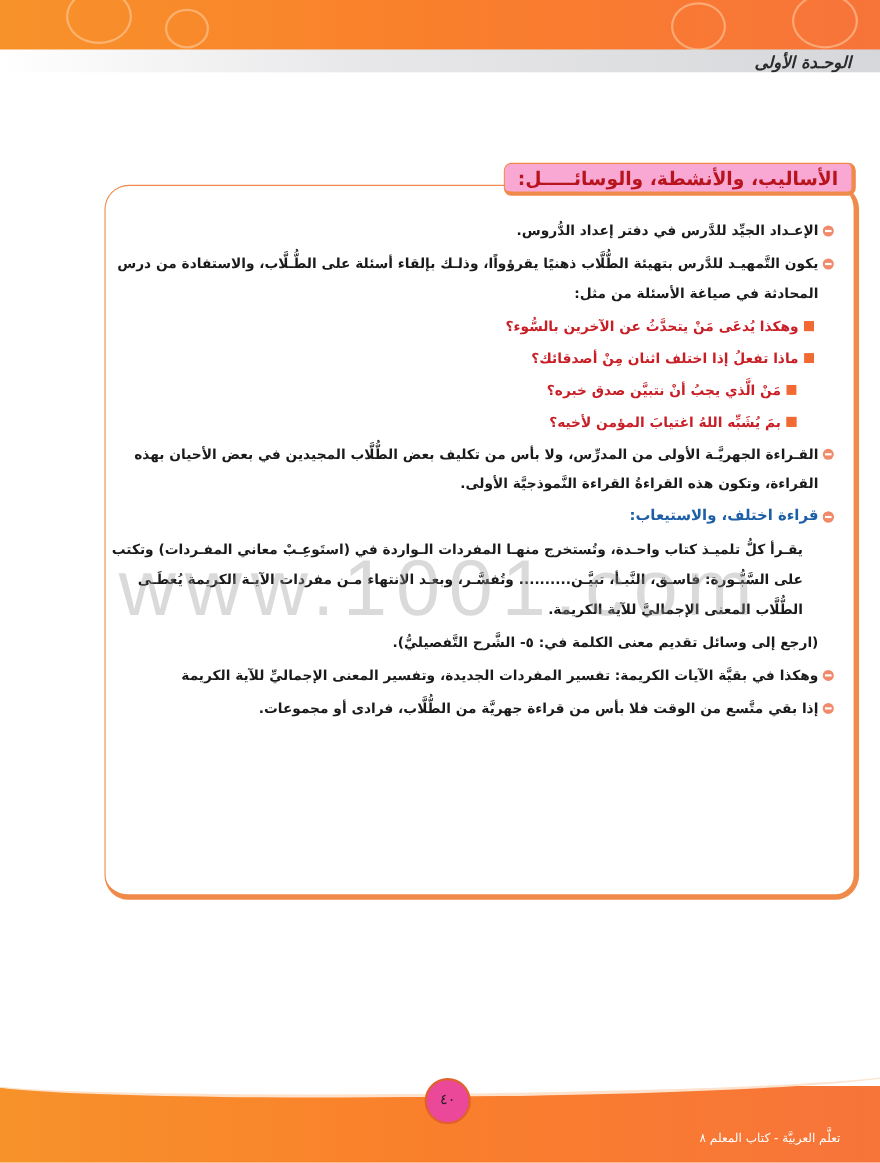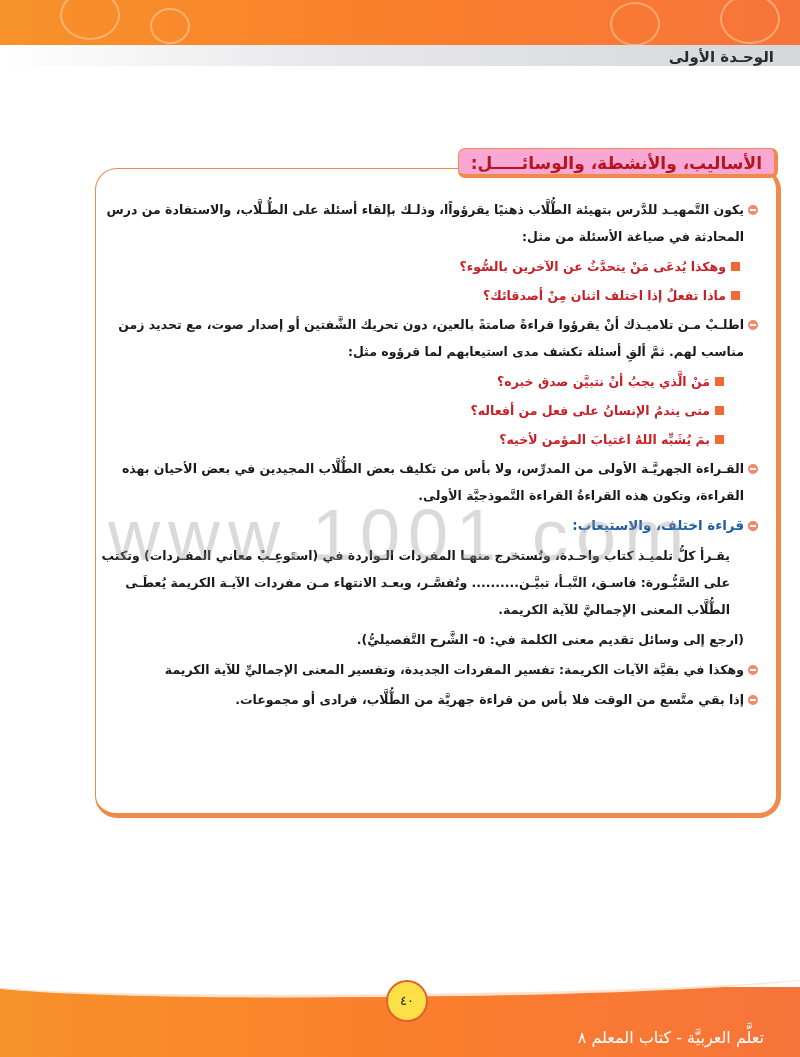--- a/index.html
+++ b/index.html
@@ -1,20 +1,20 @@
 <!DOCTYPE html>
 <html lang="ar" dir="rtl"><head>
 <meta charset="utf-8">
 <style>
   * { box-sizing: border-box; margin: 0; padding: 0; }
   html, body { width: 800px; height: 1057px; overflow: hidden; background: #ffffff; }
   body { font-family: "DejaVu Sans", sans-serif; color: #1a1a1a; position: relative; direction: rtl; }
 
   
-  .header { position: absolute; top: 0; left: 0; width: 800px; height: 66px; overflow: hidden; }
+  .header { position: absolute; top: 0; left: 0; width: 800px; height: 66px; overflow: hidden; font-style: italic; }
   .header-orange { position: absolute; top: 0; left: 0; width: 800px; height: 48px;
     background: linear-gradient(90deg, #f7922a 0%, #fa7f2c 50%, #f7743a 100%); }
   .header-band { position: absolute; left: 0; top: 45px; width: 800px; height: 21px;
     background: linear-gradient(90deg, #ffffff 0%, #e8e8ea 40%, #d6d7da 100%); }
   .swirl { position: absolute; border: 2px solid rgba(255,210,170,0.55); border-radius: 50%; }
   .unit-title { position: absolute; right: 26px; top: 48px; font-size: 15px; font-weight: bold; color: #2a2a2a; }
 
   
   .box { position: absolute; left: 95px; top: 168px; width: 686px; height: 650px;
     border: 1.5px solid #f08a4b; border-right-width: 5px; border-bottom-width: 5px;
@@ -37,22 +37,22 @@
   .watermark { position: absolute; left: 0; top: 494px; width: 800px; height: 70px; font-family: Liberation Sans, sans-serif;
     font-size: 72px; color: rgba(150,150,150,0.35); letter-spacing: 8px; text-align: center; direction: ltr; white-space: nowrap; pointer-events: none; }
 
   
   .footer { position: absolute; left: 0; bottom: 0; width: 800px; height: 80px; overflow: hidden; }
   .footer-orange { position: absolute; left: 0; top: 10px; width: 800px; height: 70px;
     background: linear-gradient(90deg, #f7922a 0%, #fa7f2c 50%, #f7743a 100%); }
   .footer-curve { position: absolute; left: -20px; top: -8px; width: 840px; height: 28px; background: #fff;
     border-bottom: 3px solid #fde3cd; border-radius: 0 0 50% 50% / 0 0 18px 18px; transform: rotate(-0.6deg); }
   .page-number { position: absolute; left: 386px; top: 980px; width: 42px; height: 42px; border-radius: 50%;
-    background: #fde047; border: 2.5px solid #e0612a; font-size: 13px; text-align: center; line-height: 38px; color: #222; z-index: 5; }
-  .book-title { position: absolute; right: 36px; top: 1028px; font-size: 16px; color: #fff; }
+    background: #ec4899; border: 2.5px solid #e0612a; font-size: 13px; text-align: center; line-height: 38px; color: #222; z-index: 5; }
+  .book-title { position: absolute; right: 36px; top: 1028px; font-size: 11px; color: #fff; }
 </style>
 </head>
 <body>
 
 <div class="header">
   <div class="header-orange">
     <div class="swirl" style="left:60px;top:-10px;width:60px;height:50px;"></div>
     <div class="swirl" style="left:150px;top:8px;width:40px;height:36px;"></div>
     <div class="swirl" style="left:610px;top:2px;width:50px;height:44px;"></div>
     <div class="swirl" style="left:720px;top:-6px;width:60px;height:50px;"></div>
@@ -60,44 +60,43 @@
   <div class="header-band"></div>
   <div class="unit-title">الوحـدة الأولى</div>
 </div>
 
 <div class="box"></div>
 <div class="section-heading">الأساليب، والأنشطة، والوسائـــــل:</div>
 
 <div class="content">
   <div class="item">
     <span class="bullet-dot"></span>
+    <span>الإعـداد الجيِّد للدَّرس في دفتر إعداد الدُّروس.</span>
+  </div>
+  <div class="item">
+    <span class="bullet-dot"></span>
     <span>يكون التَّمهيـد للدَّرس بتهيئة الطُّلَّاب ذهنيًا يقرؤواًا، وذلـك بإلقاء أسئلة على الطُّـلَّاب، والاستفادة من درس المحادثة في صياغة الأسئلة من مثل:</span>
   </div>
   <div class="sub">
     <span class="sq"></span>
   </div>
   <div class="sub">
     <span class="sq"></span>
     <span>وهكذا يُدعَى مَنْ يتحدَّثُ عن الآخرين بالسُّوء؟</span>
   </div>
   <div class="sub">
     <span class="sq"></span>
     <span>ماذا تفعلُ إذا اختلف اثنان مِنْ أصدقائك؟</span>
   </div>
-  <div class="item">
-    <span class="bullet-dot"></span>
-    <span>اطلـبْ مـن تلاميـذك أنْ يقرؤوا قراءةً صامتةً بالعين، دون تحريك الشَّفتين أو إصدار صوت، مع تحديد زمن مناسب لهم. ثمَّ ألقِ أسئلة تكشف مدى استيعابهم لما قرؤوه مثل:</span>
-  </div>
   <div class="sub" style="padding-right:48px;">
     <span class="sq" style="right:34px;"></span>
     <span>مَنْ الَّذي يجبُ أنْ نتبيَّن صدق خبره؟</span>
   </div>
   <div class="sub" style="padding-right:48px;">
     <span class="sq" style="right:34px;"></span>
-    <span>متى يندمُ الإنسانُ على فعل من أفعاله؟</span>
   </div>
   <div class="sub" style="padding-right:48px;">
     <span class="sq" style="right:34px;"></span>
     <span>بمَ يُشَبِّه اللهُ اغتيابَ المؤمن لأخيه؟</span>
   </div>
   <div class="item">
     <span class="bullet-dot"></span>
     <span>القـراءة الجهريَّـة الأولى من المدرِّس، ولا بأس من تكليف بعض الطُّلَّاب المجيدين في بعض الأحيان بهذه القراءة، وتكون هذه القراءةُ القراءة النَّموذجيَّة الأولى.</span>
   </div>
   <div class="item">

